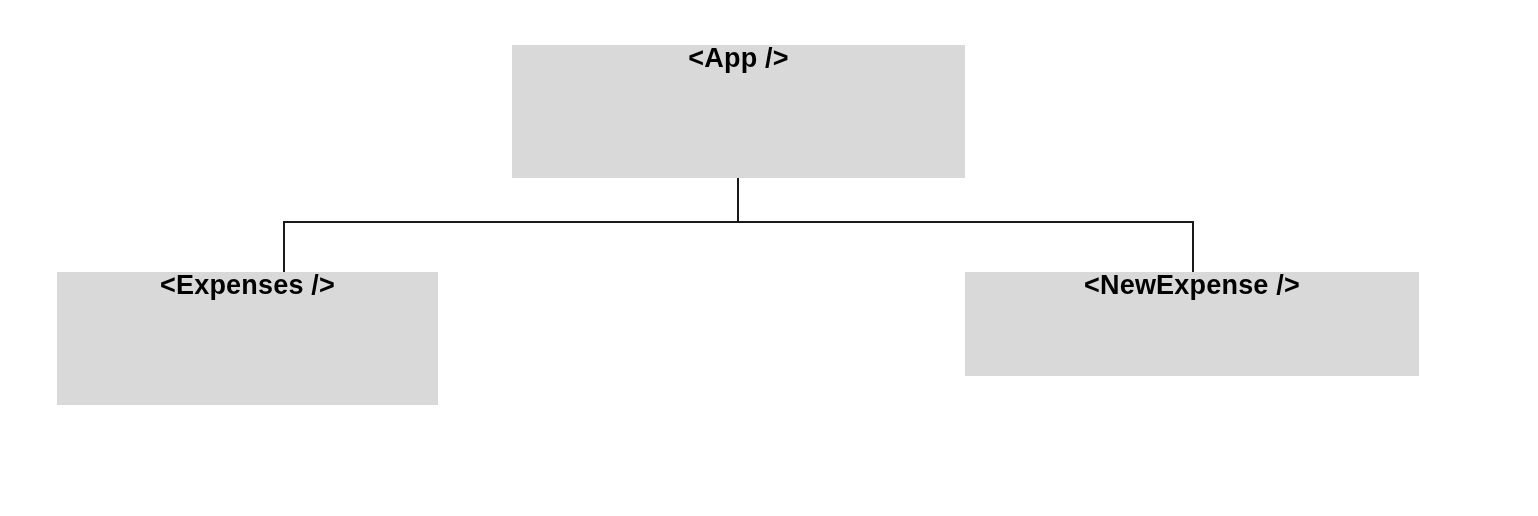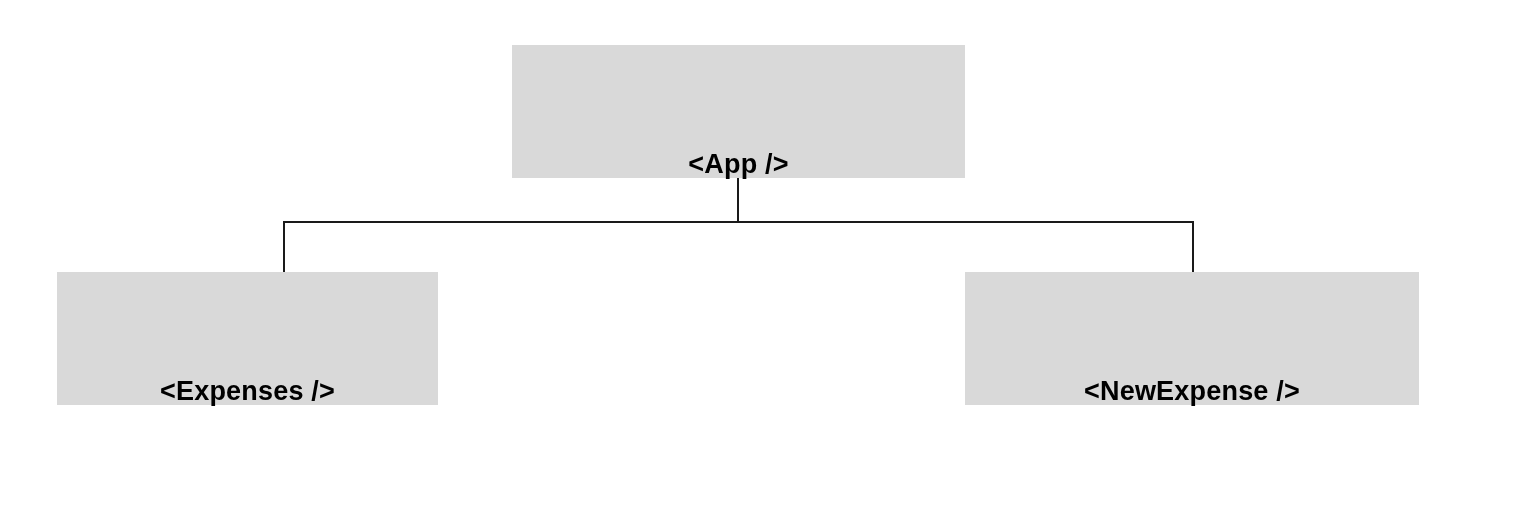--- a/index.html
+++ b/index.html
@@ -15,21 +15,21 @@
     position: relative;
     width: 1538px;
     height: 516px;
     background: #ffffff;
     overflow: hidden;
   }
   .node {
     position: absolute;
     background: #d9d9d9;
     display: flex;
-    align-items: flex-end;
+    align-items: flex-start;
     justify-content: center;
     box-sizing: border-box;
   }
   .node-label {
     font-family: "Liberation Sans", "DejaVu Sans", sans-serif;
     font-size: 27px;
     font-weight: bold;
     color: #000000;
     letter-spacing: 0.2px;
     white-space: nowrap;
@@ -46,21 +46,21 @@
   #node-expenses {
     left: 57px;
     top: 272px;
     width: 381px;
     height: 133px;
   }
   #node-newexpense {
     left: 965px;
     top: 272px;
     width: 454px;
-    height: 133px;
+    height: 104px;
   }
   
   .edge {
     position: absolute;
     background: #1a1a1a;
   }
   .edge-v { width: 2px; }
   .edge-h { height: 2px; }
 
   

